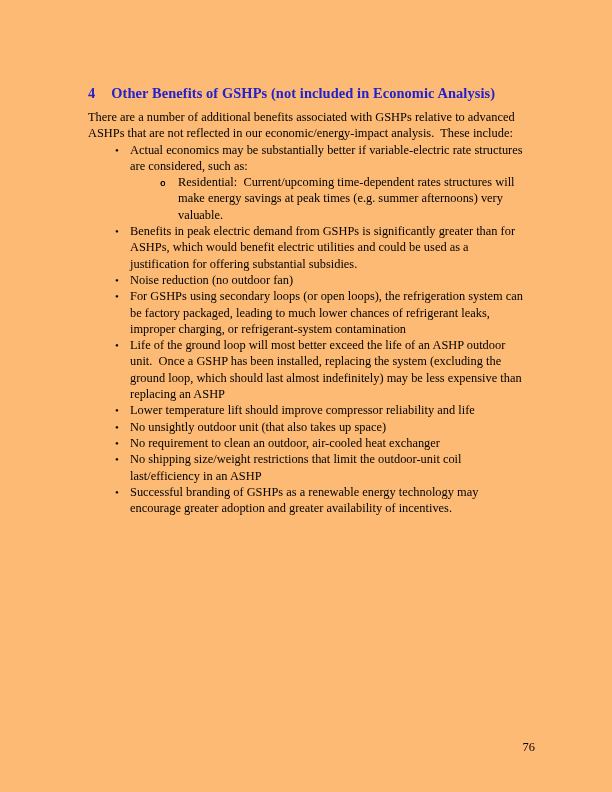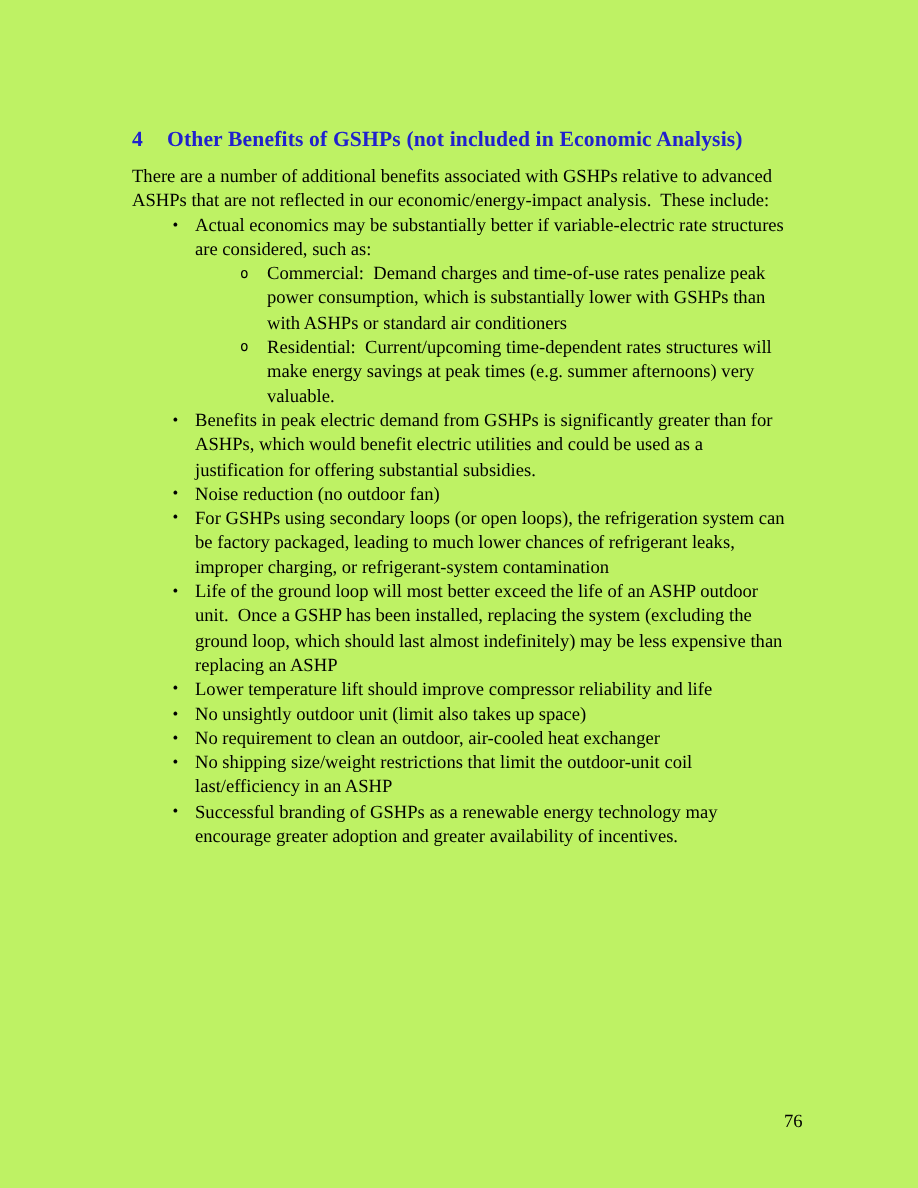--- a/index.html
+++ b/index.html
@@ -1,21 +1,21 @@
 <!DOCTYPE html>
 <html><head>
 <meta charset="utf-8">
 <style>
   * { margin: 0; padding: 0; box-sizing: border-box; }
   html, body { width: 612px; height: 792px; background: #ffffff; }
   .page {
     position: relative;
     width: 612px;
     height: 792px;
-    background: #bef264;
+    background: #fdba74;
     font-family: "Liberation Serif", serif;
     color: #000000;
     overflow: hidden;
   }
   .content {
     position: absolute;
     left: 88px;
     top: 85px;
     width: 438px;
   }
@@ -77,21 +77,20 @@
 
     <div class="body-text">
       <p class="intro li-text">There are a number of additional benefits associated with GSHPs relative to advanced ASHPs that are not reflected in our economic/energy-impact analysis.  These include:</p>
 
       <div class="li l1">
         <span class="marker">•</span>
         <span class="li-text">Actual economics may be substantially better if variable-electric rate structures are considered, such as:</span>
       </div>
       <div class="li l2">
         <span class="marker">o</span>
-        <span class="li-text">Commercial:  Demand charges and time-of-use rates penalize peak power consumption, which is substantially lower with GSHPs than with ASHPs or standard air conditioners</span>
       </div>
       <div class="li l2">
         <span class="marker">o</span>
         <span class="li-text">Residential:  Current/upcoming time-dependent rates structures will make energy savings at peak times (e.g. summer afternoons) very valuable.</span>
       </div>
 
       <div class="li l1">
         <span class="marker">•</span>
         <span class="li-text">Benefits in peak electric demand from GSHPs is significantly greater than for ASHPs, which would benefit electric utilities and could be used as a justification for offering substantial subsidies.</span>
       </div>
@@ -106,21 +105,21 @@
       <div class="li l1">
         <span class="marker">•</span>
         <span class="li-text">Life of the ground loop will most better exceed the life of an ASHP outdoor unit.  Once a GSHP has been installed, replacing the system (excluding the ground loop, which should last almost indefinitely) may be less expensive than replacing an ASHP</span>
       </div>
       <div class="li l1">
         <span class="marker">•</span>
         <span class="li-text">Lower temperature lift should improve compressor reliability and life</span>
       </div>
       <div class="li l1">
         <span class="marker">•</span>
-        <span class="li-text">No unsightly outdoor unit (limit also takes up space)</span>
+        <span class="li-text">No unsightly outdoor unit (that also takes up space)</span>
       </div>
       <div class="li l1">
         <span class="marker">•</span>
         <span class="li-text">No requirement to clean an outdoor, air-cooled heat exchanger</span>
       </div>
       <div class="li l1">
         <span class="marker">•</span>
         <span class="li-text">No shipping size/weight restrictions that limit the outdoor-unit coil last/efficiency in an ASHP</span>
       </div>
       <div class="li l1">

